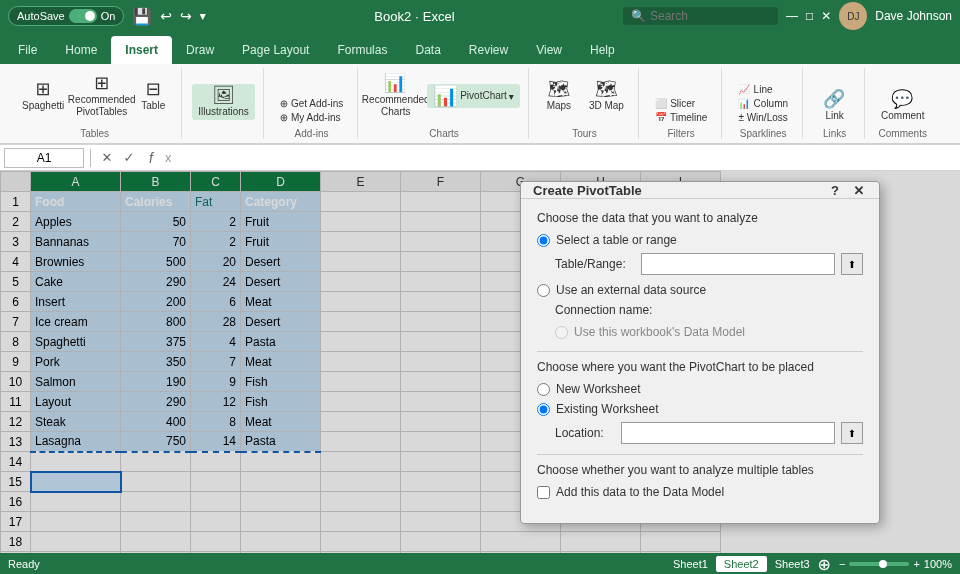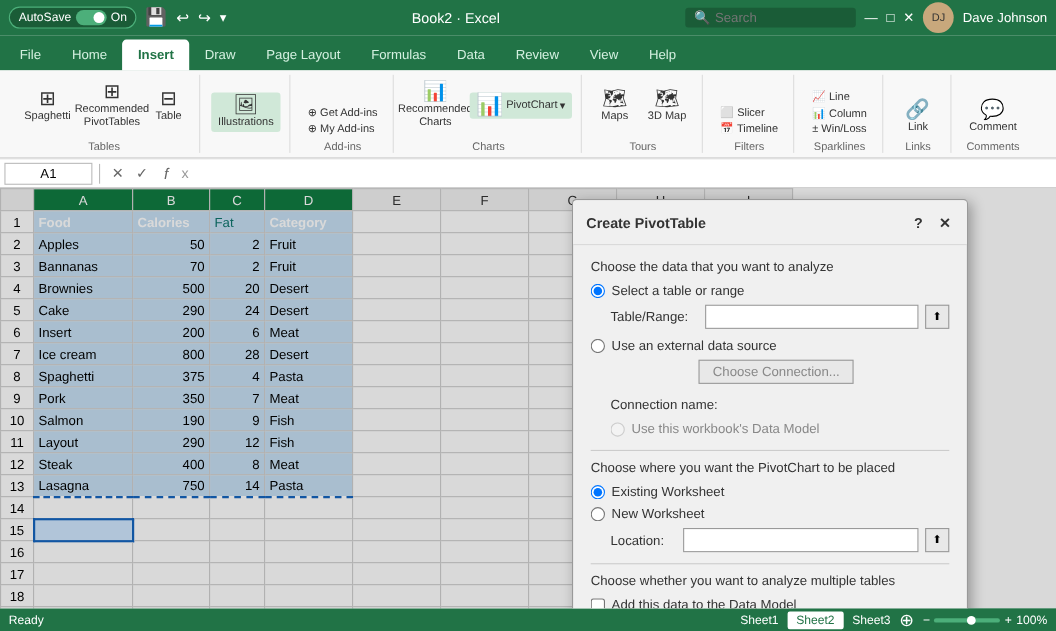--- a/index.html
+++ b/index.html
@@ -192,21 +192,21 @@
       background: #f0f0f0;
       border: 1px solid #999;
       border-radius: 4px;
       width: 360px;
       box-shadow: 3px 3px 12px rgba(0,0,0,0.3);
       font-size: 12px;
     }
     #dialog-title-bar {
       background: #f0f0f0;
       border-bottom: 1px solid #ccc;
-      padding: 12px 12px;
+      padding: 0 12px;
       display: flex;
       align-items: center;
       justify-content: space-between;
       border-radius: 4px 4px 0 0;
     }
     #dialog-title-bar span { font-size: 13px; font-weight: 600; color: #333; }
     .dialog-title-btns { display: flex; gap: 8px; align-items: center; }
     .dialog-title-btn { width: 16px; height: 16px; display: flex; align-items: center; justify-content: center; cursor: pointer; font-size: 14px; color: #666; }
     #dialog-body { padding: 12px 16px; }
     .dialog-section-label { font-size: 12px; color: #333; margin-bottom: 8px; }
@@ -720,47 +720,44 @@
             <label>Table/Range:</label>
             <input type="text" class="table-range-input" style="">
             <button class="table-range-btn">⬆</button>
           </div>
 
           <div class="radio-row">
             <input type="radio" name="datasource" id="radio2" style="">
             <label for="radio2">Use an external data source</label>
           </div>
 
-          <div class="ext-source-row">
-            <button class="choose-connection-btn" style="color:#888; cursor:default;">Choose Connection...</button>
-          </div>
 
           <div class="connection-name-row">
             <label>Connection name:</label>
           </div>
 
           <div class="data-model-row">
             <div class="radio-row">
               <input type="radio" name="datasource" id="radio3" disabled="" style="">
               <label for="radio3" style="color:#888;">Use this workbook's Data Model</label>
             </div>
           </div>
 
           <div class="dialog-divider"></div>
 
           <div class="dialog-section-header">Choose where you want the PivotChart to be placed</div>
 
           <div class="radio-row">
+            <input type="radio" name="location" id="radio4" style="">
+            <label for="radio4">New Worksheet</label>
+          </div>
+
+          <div class="radio-row">
             <input type="radio" name="location" id="radio5" checked="" style="">
             <label for="radio5">Existing Worksheet</label>
-          </div>
-
-          <div class="radio-row">
-            <input type="radio" name="location" id="radio4" style="">
-            <label for="radio4">New Worksheet</label>
           </div>
 
           <div class="location-row">
             <label>Location:</label>
             <input type="text" class="location-input" style="">
             <button class="table-range-btn">⬆</button>
           </div>
 
           <div class="dialog-divider"></div>
 

